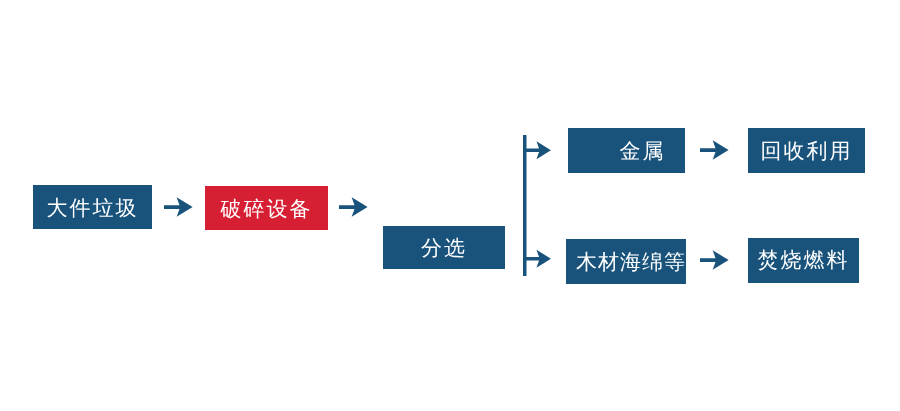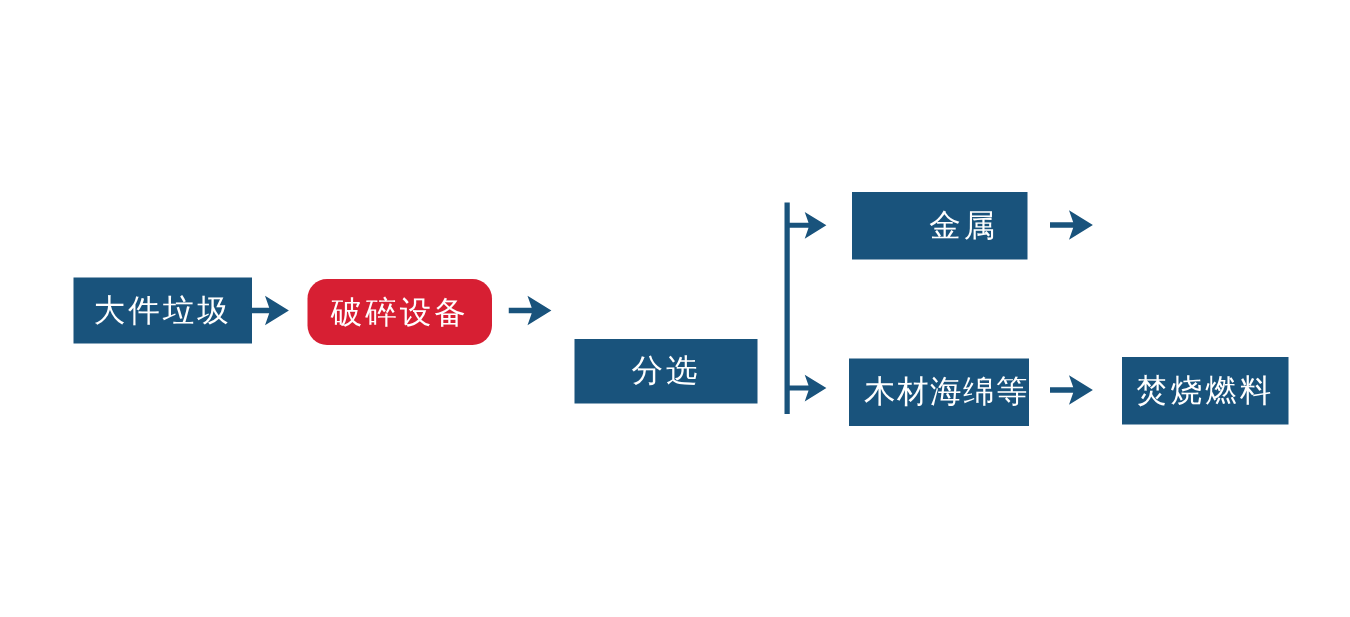--- a/index.html
+++ b/index.html
@@ -27,31 +27,31 @@
     align-items:center;
     justify-content:center;
     color:var(--node-text);
     font-size:21px;
     letter-spacing:2px;
     line-height:1;
     box-sizing:border-box;
     white-space:nowrap;
   }
   .node.blue{background:var(--node-blue);}
-  .node.red{background:var(--node-red);border-radius:13px;}
+  .node.red{background:var(--node-red);}
   .arrow{position:absolute;display:block;}
   .arrow-path{fill:var(--arrow-blue);}
   .connector-line{fill:var(--arrow-blue);}
 </style>
 </head>
 <body>
 
 <div class="canvas">
 
-  <div class="node blue" style="left:33px;top:185px;width:119px;height:44px;margin-left:16px;">
+  <div class="node blue" style="left:33px;top:185px;width:119px;height:44px;">
     <span>大件垃圾</span>
   </div>
 
   <svg class="arrow" style="left:164px;top:195px;" width="30" height="24" viewBox="0 0 32 24" aria-hidden="true">
     <path class="arrow-path" d="M0 10 H16.5 L13.5 1.5 L30.5 12 L13.5 22.5 L16.5 14 H0 Z"></path>
   </svg>
 
   <div class="node red" style="left:205px;top:186px;width:123px;height:44px;">
     <span>破碎设备</span>
   </div>
@@ -75,20 +75,23 @@
   </svg>
 
   <div class="node blue" style="left:568px;top:128px;width:117px;height:45px;padding-left:32px;">
     <span>金属</span>
   </div>
 
   <svg class="arrow" style="left:700px;top:138px;" width="30" height="24" viewBox="0 0 32 24" aria-hidden="true">
     <path class="arrow-path" d="M0 10 H16.5 L13.5 1.5 L30.5 12 L13.5 22.5 L16.5 14 H0 Z"></path>
   </svg>
 
+  <div class="node blue" style="left:748px;top:128px;width:117px;height:45px;">
+    <span>回收利用</span>
+  </div>
 
   <div class="node blue" style="left:566px;top:239px;width:120px;height:45px;letter-spacing:1px;justify-content:flex-end;">
     <span>木材海绵等</span>
   </div>
 
   <svg class="arrow" style="left:700px;top:248px;" width="30" height="24" viewBox="0 0 32 24" aria-hidden="true">
     <path class="arrow-path" d="M0 10 H16.5 L13.5 1.5 L30.5 12 L13.5 22.5 L16.5 14 H0 Z"></path>
   </svg>
 
   <div class="node blue" style="left:748px;top:238px;width:111px;height:45px;font-family:Liberation Serif, serif;">

